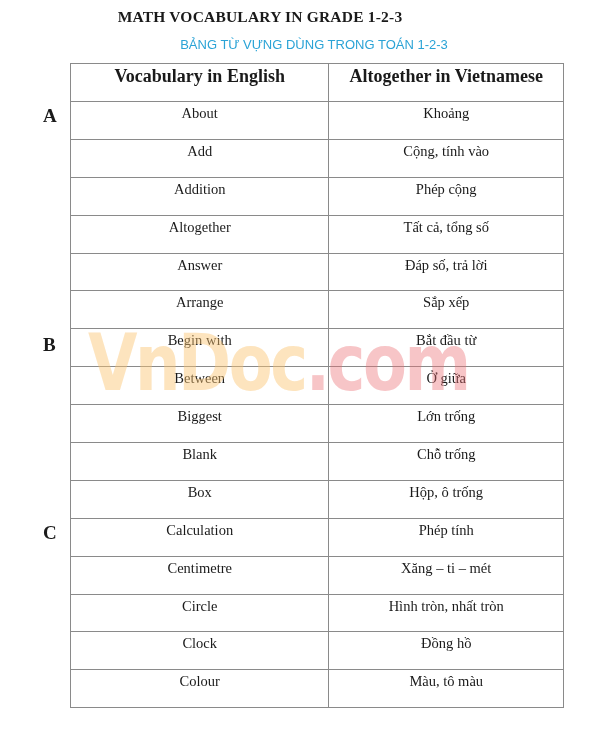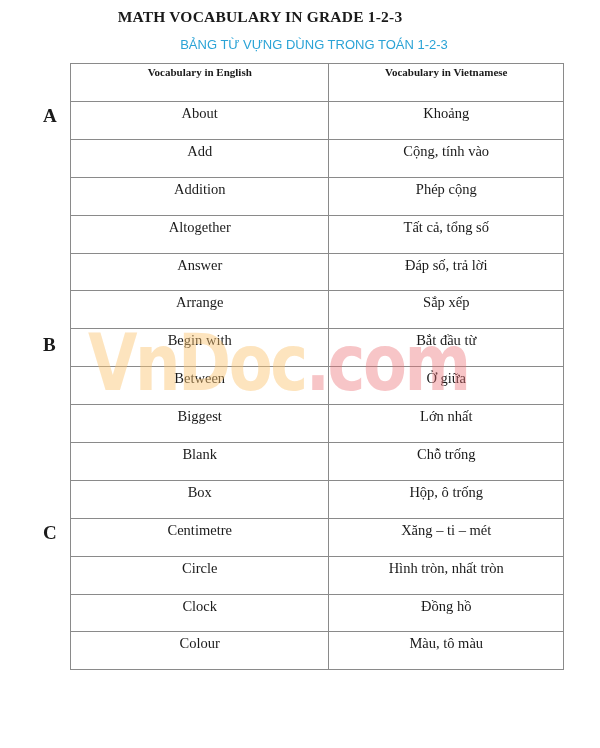--- a/index.html
+++ b/index.html
@@ -1,21 +1,21 @@
 <!DOCTYPE html>
 <html><head>
 <meta charset="utf-8">
 <style>
   html, body { margin:0; padding:0; background:#ffffff; }
   body { width:600px; height:748px; position:relative; overflow:hidden; font-family:"DejaVu Serif","Liberation Serif",serif; color:#1a1a1a; }
   .title { position:absolute; top:8px; left:0; width:520px; text-align:center; font-family:"Liberation Serif",serif; font-weight:bold; font-size:15.5px; letter-spacing:0.2px; }
   .subtitle { position:absolute; top:37px; left:0; width:600px; text-align:center; font-family:"Liberation Sans",sans-serif; font-size:13px; color:#2aa3d6;padding-left:14px; }
   table { position:absolute; top:63px; left:70px; width:494px; border-collapse:collapse; font-family:"Liberation Serif",serif; font-size:14.5px; }
   td, th { border:1px solid #8a8a8a; vertical-align:top; text-align:center; padding:3px 6px 0 6px; }
-  th { height:35px; text-align:center; font-weight:bold; font-size:11px; padding-top:2px; }
+  th { height:35px; text-align:center; font-weight:bold; font-size:18px; padding-top:2px; }
   td { height:33.9px; }
   col.c1 { width:259px; } col.c2 { width:235px; }
   .letter { position:absolute; left:43px; font-family:"Liberation Serif",serif; font-weight:bold; font-size:19px; }
   .watermark { position:absolute; top:318px; left:88px; font-family:"DejaVu Sans",sans-serif; font-weight:bold; font-size:78px; letter-spacing:-3px; pointer-events:none; transform:scaleX(0.82); transform-origin:left top; }
   .wm-a { color:rgba(251,196,110,0.45); }
   .wm-b { color:rgba(236,110,115,0.40); }
 </style>
 </head>
 <body>
 
@@ -27,21 +27,21 @@
 <div class="letter" style="top:522px">C</div>
 
 <table>
   <colgroup>
       <col class="c1">
       <col class="c2">
     </colgroup>
   <thead>
     <tr>
       <th>Vocabulary in English</th>
-      <th>Vocabulary in Vietnamese</th>
+      <th>Altogether in Vietnamese</th>
     </tr>
   </thead>
   <tbody>
     <tr>
         <td>About</td>
         <td>Khoảng</td>
       </tr>
     <tr>
         <td>Add</td>
         <td>Cộng, tính vào</td>
@@ -65,29 +65,33 @@
     <tr>
         <td>Begin with</td>
         <td>Bắt đầu từ</td>
       </tr>
     <tr>
         <td>Between</td>
         <td>Ở giữa</td>
       </tr>
     <tr>
         <td>Biggest</td>
-        <td>Lớn nhất</td>
+        <td>Lớn trống</td>
       </tr>
     <tr>
         <td>Blank</td>
         <td>Chỗ trống</td>
       </tr>
     <tr>
         <td>Box</td>
         <td>Hộp, ô trống</td>
+      </tr>
+    <tr>
+        <td>Calculation</td>
+        <td>Phép tính</td>
       </tr>
     <tr>
         <td>Centimetre</td>
         <td>Xăng – ti – mét</td>
       </tr>
     <tr>
         <td>Circle</td>
         <td>Hình tròn, nhất tròn</td>
       </tr>
     <tr>

